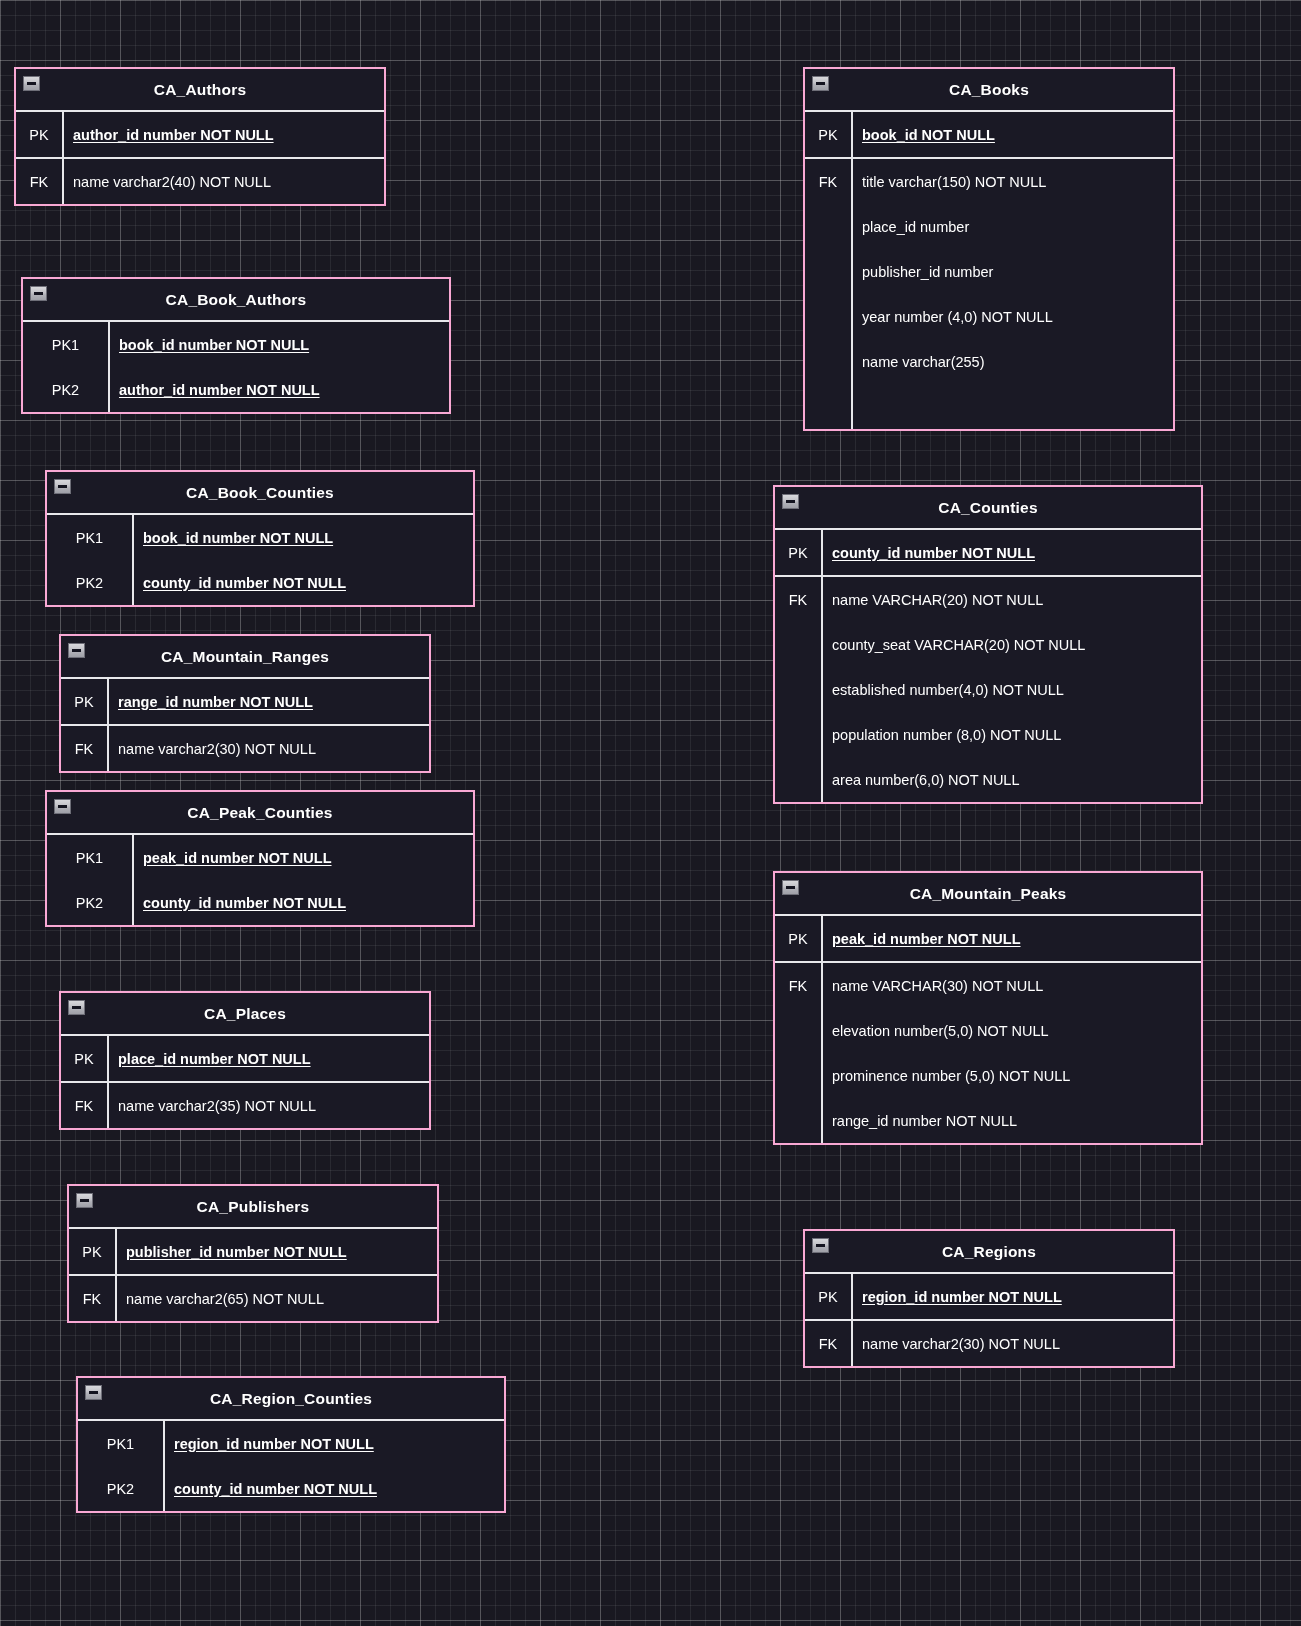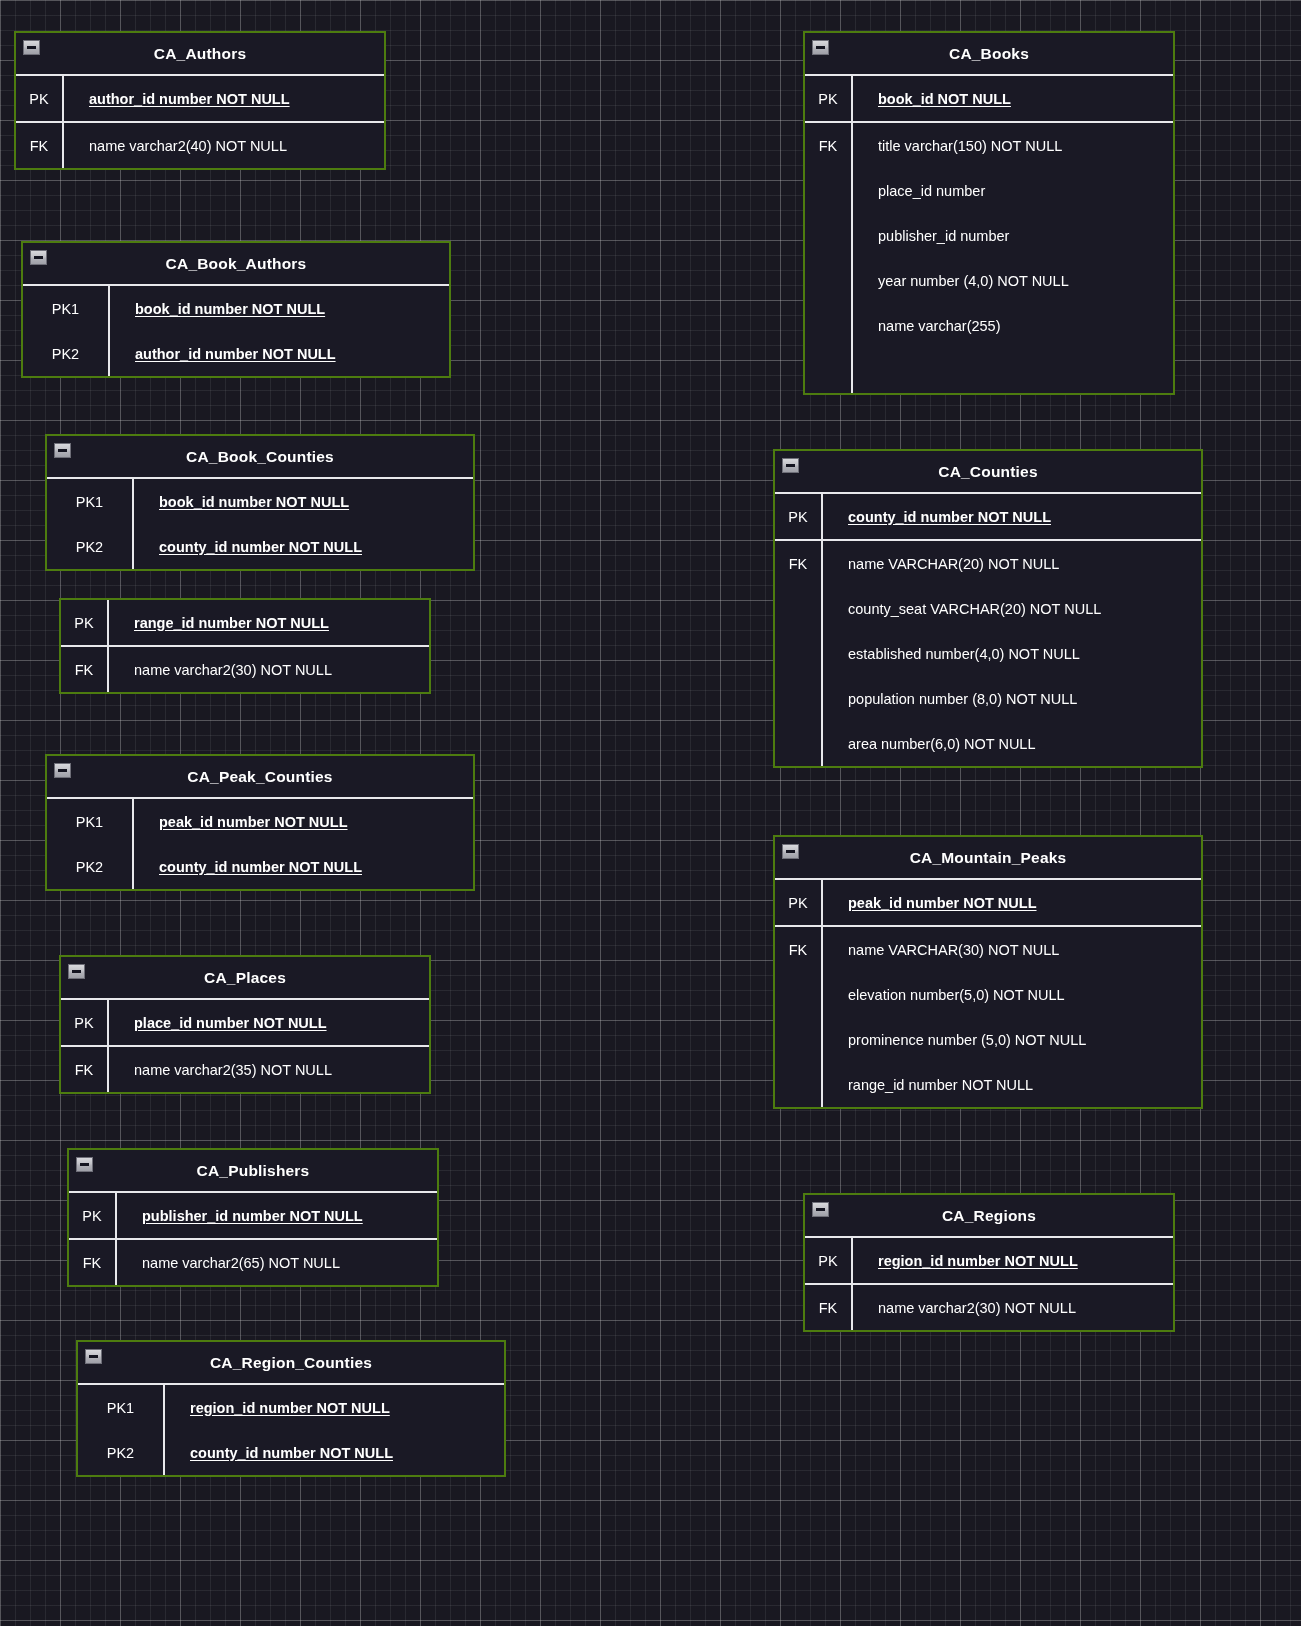--- a/index.html
+++ b/index.html
@@ -21,23 +21,24 @@
       linear-gradient(to right, rgba(190,190,190,0.10) 1px, transparent 1px),
       linear-gradient(to bottom, rgba(190,190,190,0.10) 1px, transparent 1px),
       linear-gradient(to right, rgba(200,200,200,0.28) 1px, transparent 1px),
       linear-gradient(to bottom, rgba(200,200,200,0.28) 1px, transparent 1px);
     background-size: 15px 15px, 15px 15px, 60px 60px, 60px 60px;
     background-position: 0 0, 0 0, 0 0, 0 0;
   }
 
   .entity {
     position: absolute;
-    border: 2px solid #4d7c0f;
+    border: 2px solid #f9a8d4;
     background: #1a1925;
     color: #ffffff;
+    margin-top: 36px;
   }
 
   .entity-header {
     position: relative;
     height: 43px;
     border-bottom: 2px solid #e8e8ec;
     display: flex;
     align-items: center;
     justify-content: center;
     background: #1a1925;
@@ -98,21 +99,21 @@
     font-size: 14.5px;
     white-space: nowrap;
   }
   .keycell {
     justify-content: center;
     font-weight: normal;
     padding: 0 8px;
   }
   .keycell.light { font-weight: normal; }
   .attrcell {
-    padding-left: 25px;
+    padding-left: 9px;
   }
   .attrcell.pk {
     font-weight: bold;
     text-decoration: underline;
     text-underline-offset: 2px;
   }
 </style>
 </head>
 <body>
 
@@ -226,20 +227,24 @@
         <div class="attrcol">
           <div class="attrcell">name VARCHAR(20) NOT NULL</div>
           <div class="attrcell">county_seat VARCHAR(20) NOT NULL</div>
           <div class="attrcell">established number(4,0) NOT NULL</div>
           <div class="attrcell">population number (8,0) NOT NULL</div>
           <div class="attrcell">area number(6,0) NOT NULL</div>
         </div>
       </div>
     </div>
     <div class="entity" style="left: 59px; top: 598px; width: 372px;">
+      <div class="entity-header">
+        <span class="collapse-icon"></span>
+        <span class="entity-title">CA_Mountain_Ranges</span>
+      </div>
       <div class="section">
         <div class="keycol" style="width: 48px;">
           <div class="keycell">PK</div>
         </div>
         <div class="attrcol">
           <div class="attrcell pk">range_id number NOT NULL</div>
         </div>
       </div>
       <div class="section">
         <div class="keycol" style="width: 48px;">

